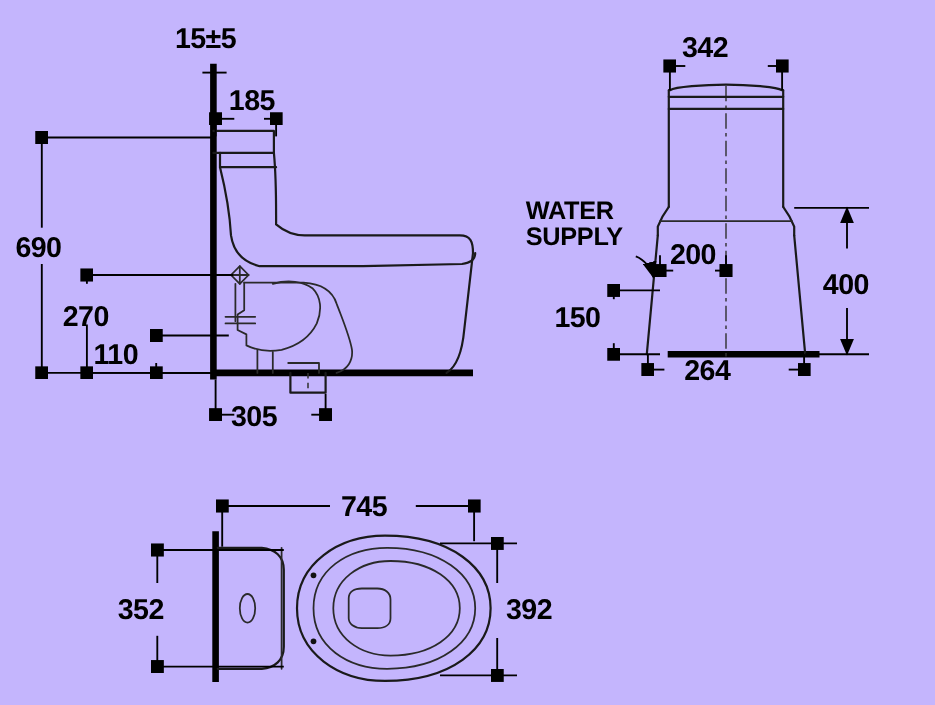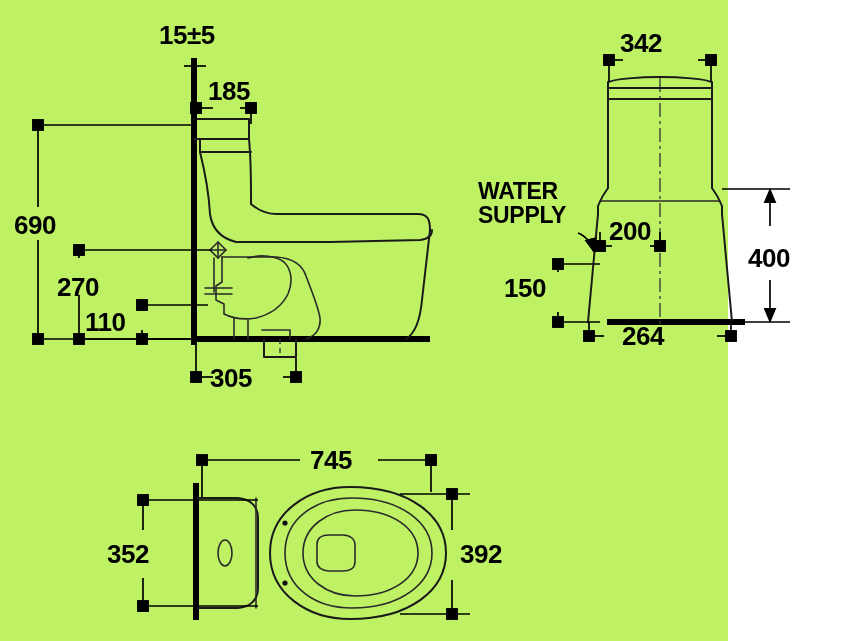--- a/index.html
+++ b/index.html
@@ -9,24 +9,23 @@
     background: #ffffff;
   }
   body {
     width: 850px;
     height: 641px;
     font-family: "Liberation Sans", sans-serif;
     overflow: hidden;
   }
   #drawing-root {
     position: relative;
-    width: 692px;
+    width: 850px;
     height: 641px;
-    background: #bef264;
-    padding-left: 36px;
+    background: #c4b5fd;
   }
   svg.drawing {
     position: absolute;
     top: 0;
     left: 0;
     width: 850px;
     height: 641px;
     display: block;
   }
   .dim-text {

